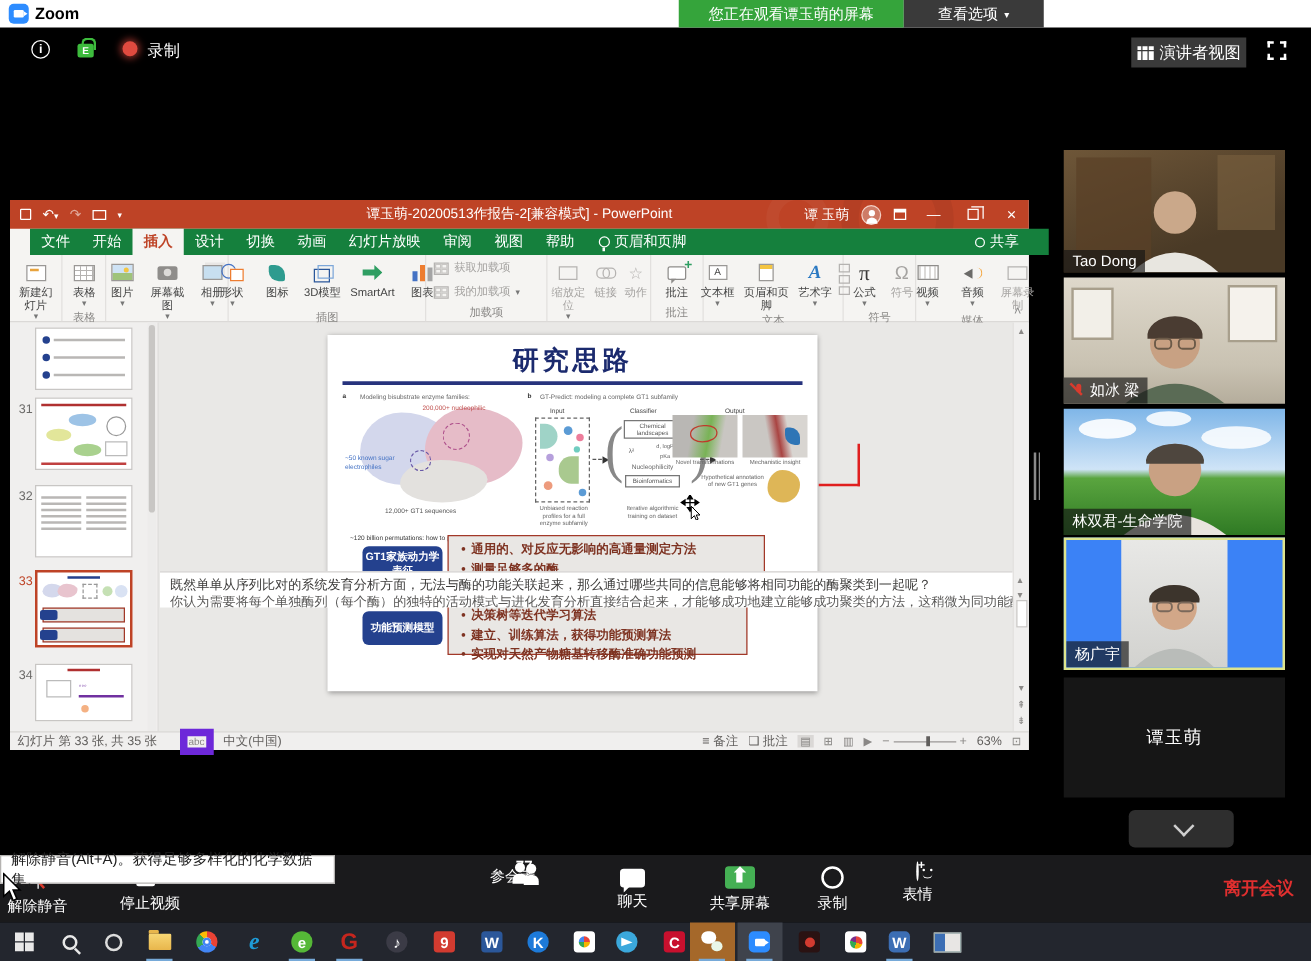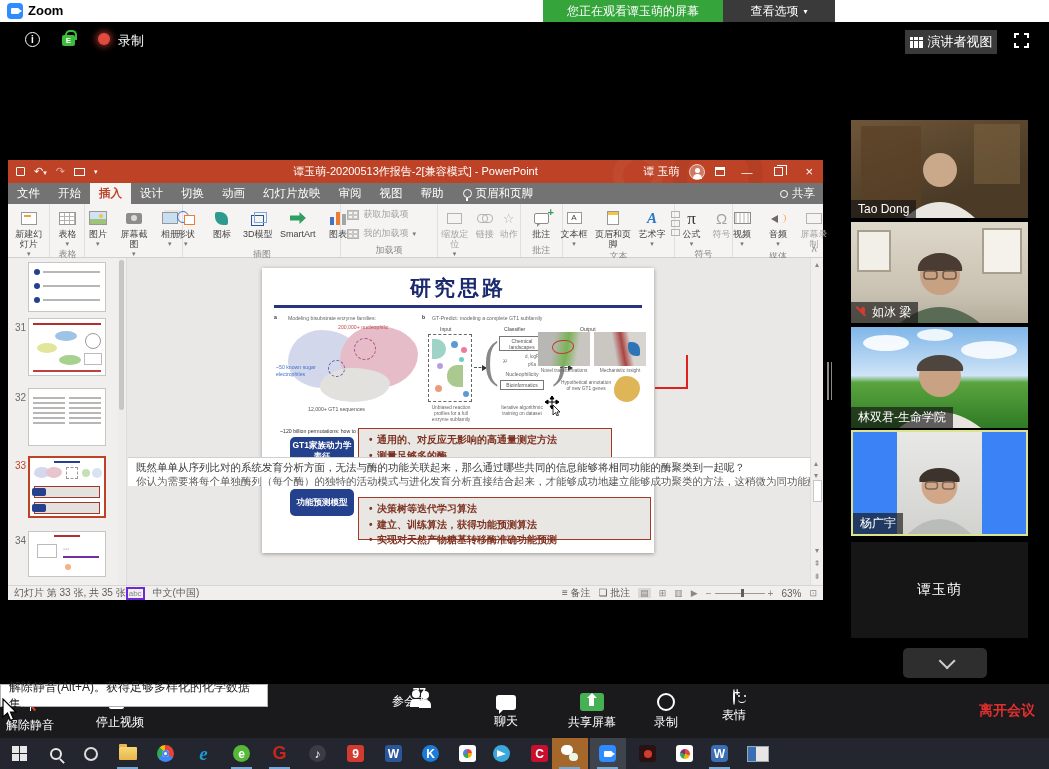--- a/index.html
+++ b/index.html
@@ -38,21 +38,21 @@
   .ppt-title .deco1{position:absolute;right:60px;top:-30px;width:90px;height:90px;border-radius:50%;border:14px solid rgba(0,0,0,.05);}
   .ppt-title .deco2{position:absolute;right:160px;top:-10px;width:50px;height:50px;border-radius:50%;border:10px solid rgba(255,255,255,.04);}
   .qat{position:absolute;left:8px;top:0;height:23px;display:flex;align-items:center;gap:9px;color:#fff;font-size:11px;}
   .ttl-text{position:absolute;left:0;right:0;top:0;height:23px;line-height:23px;text-align:center;color:#fff;font-size:11px;}
   .ttl-right{position:absolute;right:4px;top:0;height:23px;display:flex;align-items:center;gap:10px;color:#fff;font-size:11px;}
   .avatar{width:16px;height:16px;border-radius:50%;border:1.5px solid #f3cfc4;position:relative;background:#CE7B66;}
   .avatar:before{content:'';position:absolute;left:5px;top:3px;width:5px;height:5px;border-radius:50%;background:#fff;}
   .avatar:after{content:'';position:absolute;left:3px;top:9px;width:9px;height:5px;border-radius:5px 5px 0 0;background:#fff;}
   .win-restore{width:9px;height:9px;border:1px solid #fff;position:relative;}
   .win-restore:before{content:'';position:absolute;left:2px;top:-3px;width:9px;height:9px;border:1px solid #fff;border-bottom:none;border-left:none;}
-  .tabrow{position:absolute;left:0;top:23px;width:100%;height:21px;background:#737373;display:flex;align-items:center;color:#fff;font-size:11.5px;}
+  .tabrow{position:absolute;left:16px;top:23px;width:100%;height:21px;background:#15803d;display:flex;align-items:center;color:#fff;font-size:11.5px;}
   .tab{padding:3px 9px 4px;cursor:default;}
   .tab.active{background:#F5F4F2;color:#BE4326;font-weight:bold;}
   .tab-search{display:flex;align-items:center;gap:4px;padding:3px 10px 4px;}
   .bulb{width:9px;height:9px;border:1.2px solid #fff;border-radius:50%;position:relative;}
   .bulb:after{content:'';position:absolute;left:2.5px;top:8px;width:2px;height:3px;background:#fff;}
   .share-btn{position:absolute;right:8px;top:26px;color:#fff;font-size:11.5px;display:flex;gap:4px;align-items:center;}
 
   
   .ribbon{position:absolute;left:0;top:44px;width:100%;height:54px;background:#F5F4F2;border-bottom:1px solid #D2D0CE;display:flex;}
   .rgroup{position:relative;height:100%;border-right:1px solid #E2E0DE;display:flex;flex-direction:column;align-items:center;}
@@ -674,21 +674,21 @@
           </div>
         <div class="callout-box" style="left:96px;top:160px;width:254px;height:43px;">
           <div class="cbullet">通用的、对反应无影响的高通量测定方法</div>
           <div class="cbullet">测量足够多的酶</div>
           <div class="cbullet">获得足够多样化的化学数据集</div>
         </div>
 
         <div class="callout-label" style="left:28px;top:221px;width:64px;height:27px;">
             <span>功能预测模型</span>
           </div>
-        <div class="callout-box" style="left:96px;top:213px;width:293px;height:43px;margin-top:16px;">
+        <div class="callout-box" style="left:96px;top:213px;width:240px;height:43px;">
           <div class="cbullet">决策树等迭代学习算法</div>
           <div class="cbullet">建立、训练算法，获得功能预测算法</div>
           <div class="cbullet">实现对天然产物糖基转移酶准确功能预测</div>
         </div>
 
         <svg class="move-cursor" style="left:282px;top:128px;" width="18" height="20" viewBox="0 0 18 20">
           <g stroke="#000" stroke-width="1" fill="#000">
             <line x1="8" y1="0" x2="8" y2="12"></line>
               <line x1="2" y1="6" x2="14" y2="6"></line>
             <path d="M8 0 6 3h4z"></path>
@@ -713,21 +713,21 @@
     </div>
 
     <div class="notes">
       <div class="l1">既然单单从序列比对的系统发育分析方面，无法与酶的功能关联起来，那么通过哪些共同的信息能够将相同功能的酶聚类到一起呢？</div>
       <div class="l2">你认为需要将每个单独酶列（每个酶）的独特的活动模式与进化发育分析直接结合起来，才能够成功地建立能够成功聚类的方法，这稍微为同功能酶聚类的方法</div>
     </div>
     <div class="notes-arrows">▴<br>▾</div>
 
     <div class="statusbar">
       <span style="padding-left:6px;">幻灯片 第 33 张, 共 35 张</span>
-      <span style="margin-left:0;font-size:8px;border:2px solid #6d28d9;padding:0 1px;color:#8a8886;">abc</span>
+      <span style="margin-left:18px;font-size:8px;border:6px solid #6d28d9;padding:0 1px;color:#8a8886;">abc</span>
       <span style="margin-left:8px;">中文(中国)</span>
       <div class="sb-right">
         <span>≡ <span>备注</span></span>
         <span>❏ <span>批注</span></span>
         <span class="vbtn on">▤</span>
         <span class="vbtn">⊞</span>
         <span class="vbtn">▥</span>
         <span class="vbtn">▶</span>
         <div class="zslider">−<span class="ztrack">
               <span class="zknob"></span>

